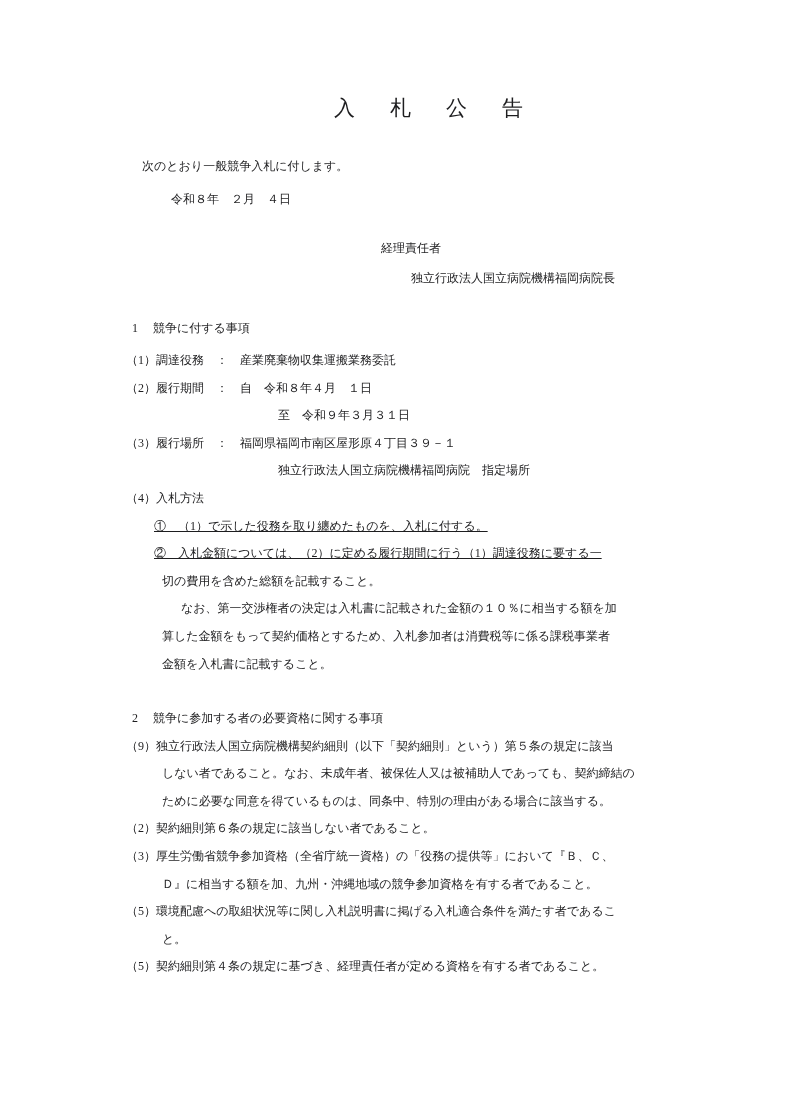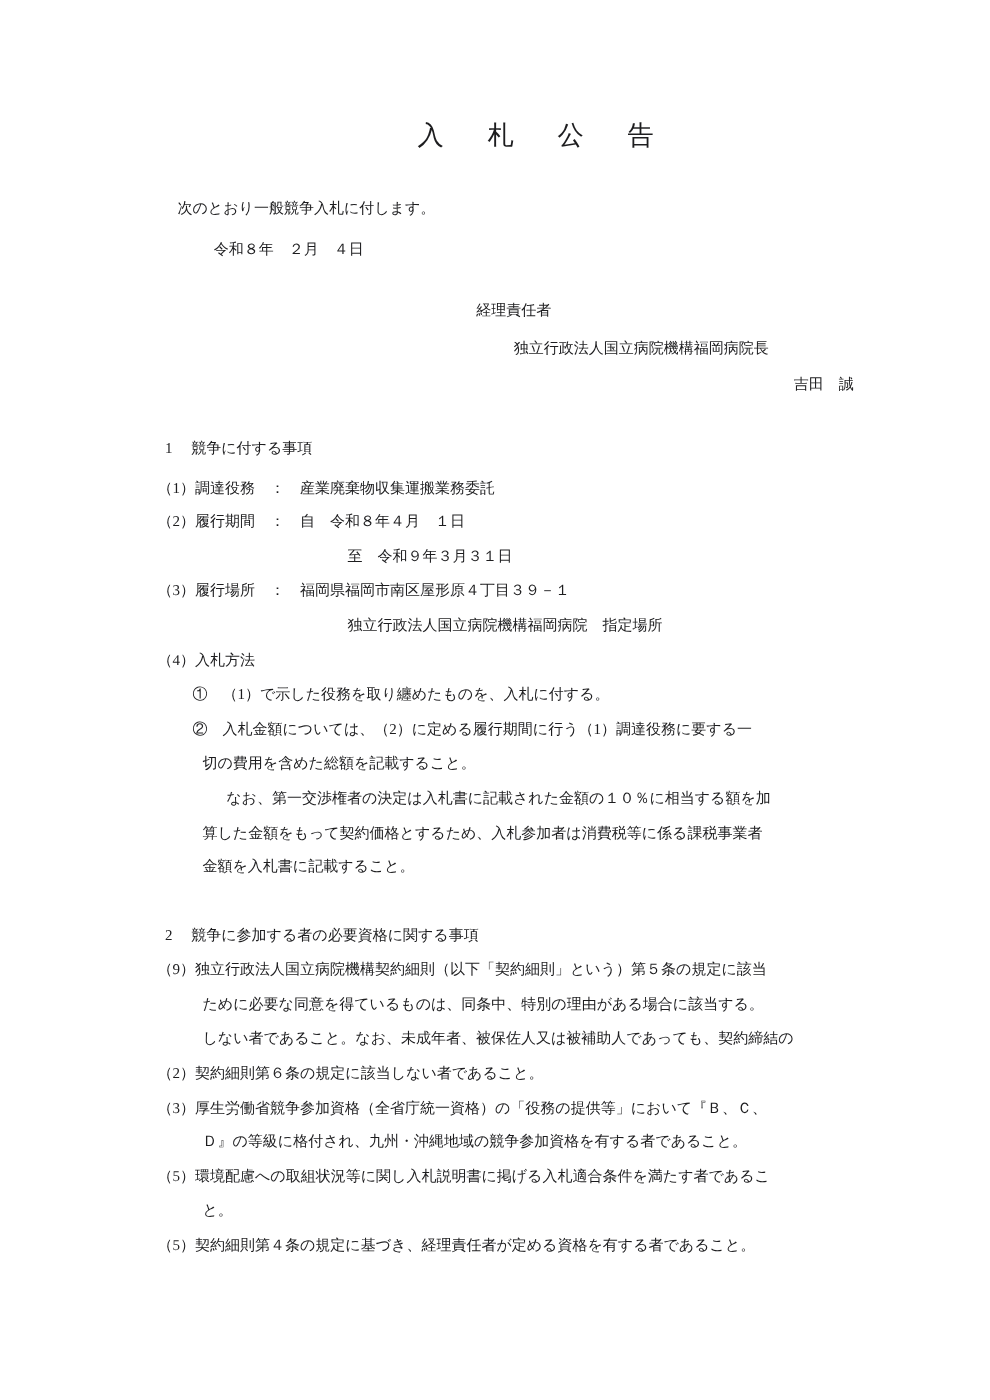--- a/index.html
+++ b/index.html
@@ -38,57 +38,56 @@
   .i-intro   { padding-left: 16px;  margin-top: 32px; }
   .i-date    { padding-left: 45px;  margin-top: 5px; }
   .sig-role  { padding-left: 255px; margin-top: 22px; }
   .sig-org   { padding-left: 285px; margin-top: 2px; font-family: Liberation Serif, serif; }
   .sig-name  { padding-left: 509px; margin-top: 2px; }
   .h-num     { padding-left: 6px; }
   .h1        { margin-top: 23px; }
   .h2        { margin-top: 27px; }
   .first-item{ margin-top: 4px; }
   .i0        { padding-left: 0; }
-  .i-circ    { padding-left: 28px; }
+  .i-circ    { padding-left: 28px; text-decoration: underline; }
   .i-cont    { padding-left: 36px; }
   .i-nao     { padding-left: 55px; }
   .i-sub     { padding-left: 152px; }
 </style>
 </head>
 <body>
 
 <div class="page">
 
   <div class="title">入　札　公　告</div>
 
   <div class="ln i-intro">次のとおり一般競争入札に付します。</div>
   <div class="ln i-date">令和８年　２月　４日</div>
 
   <div class="ln sig-role">経理責任者</div>
   <div class="ln sig-org">独立行政法人国立病院機構福岡病院長</div>
-  <div class="ln sig-name">吉田　誠</div>
 
   <div class="ln h-num h1">1　 競争に付する事項</div>
   <div class="ln i0 first-item">（1）調達役務　：　産業廃棄物収集運搬業務委託</div>
   <div class="ln i0">（2）履行期間　：　自　令和８年４月　１日</div>
   <div class="ln i-sub">至　令和９年３月３１日</div>
   <div class="ln i0">（3）履行場所　：　福岡県福岡市南区屋形原４丁目３９－１</div>
   <div class="ln i-sub">独立行政法人国立病院機構福岡病院　指定場所</div>
   <div class="ln i0">（4）入札方法</div>
   <div class="ln i-circ">①　（1）で示した役務を取り纏めたものを、入札に付する。</div>
   <div class="ln i-circ">②　入札金額については、（2）に定める履行期間に行う（1）調達役務に要する一</div>
   <div class="ln i-cont">切の費用を含めた総額を記載すること。</div>
   <div class="ln i-nao">なお、第一交渉権者の決定は入札書に記載された金額の１０％に相当する額を加</div>
   <div class="ln i-cont">算した金額をもって契約価格とするため、入札参加者は消費税等に係る課税事業者</div>
   <div class="ln i-cont">金額を入札書に記載すること。</div>
 
   <div class="ln h-num h2">2　 競争に参加する者の必要資格に関する事項</div>
   <div class="ln i0">（9）独立行政法人国立病院機構契約細則（以下「契約細則」という）第５条の規定に該当</div>
+  <div class="ln i-cont">しない者であること。なお、未成年者、被保佐人又は被補助人であっても、契約締結の</div>
   <div class="ln i-cont">ために必要な同意を得ているものは、同条中、特別の理由がある場合に該当する。</div>
-  <div class="ln i-cont">しない者であること。なお、未成年者、被保佐人又は被補助人であっても、契約締結の</div>
   <div class="ln i0">（2）契約細則第６条の規定に該当しない者であること。</div>
   <div class="ln i0">（3）厚生労働省競争参加資格（全省庁統一資格）の「役務の提供等」において『Ｂ、Ｃ、</div>
-  <div class="ln i-cont">Ｄ』の等級に格付され、九州・沖縄地域の競争参加資格を有する者であること。</div>
+  <div class="ln i-cont">Ｄ』に相当する額を加、九州・沖縄地域の競争参加資格を有する者であること。</div>
   <div class="ln i0">（5）環境配慮への取組状況等に関し入札説明書に掲げる入札適合条件を満たす者であるこ</div>
   <div class="ln i-cont">と。</div>
   <div class="ln i0">（5）契約細則第４条の規定に基づき、経理責任者が定める資格を有する者であること。</div>
 
 </div>
 
 </body></html>

